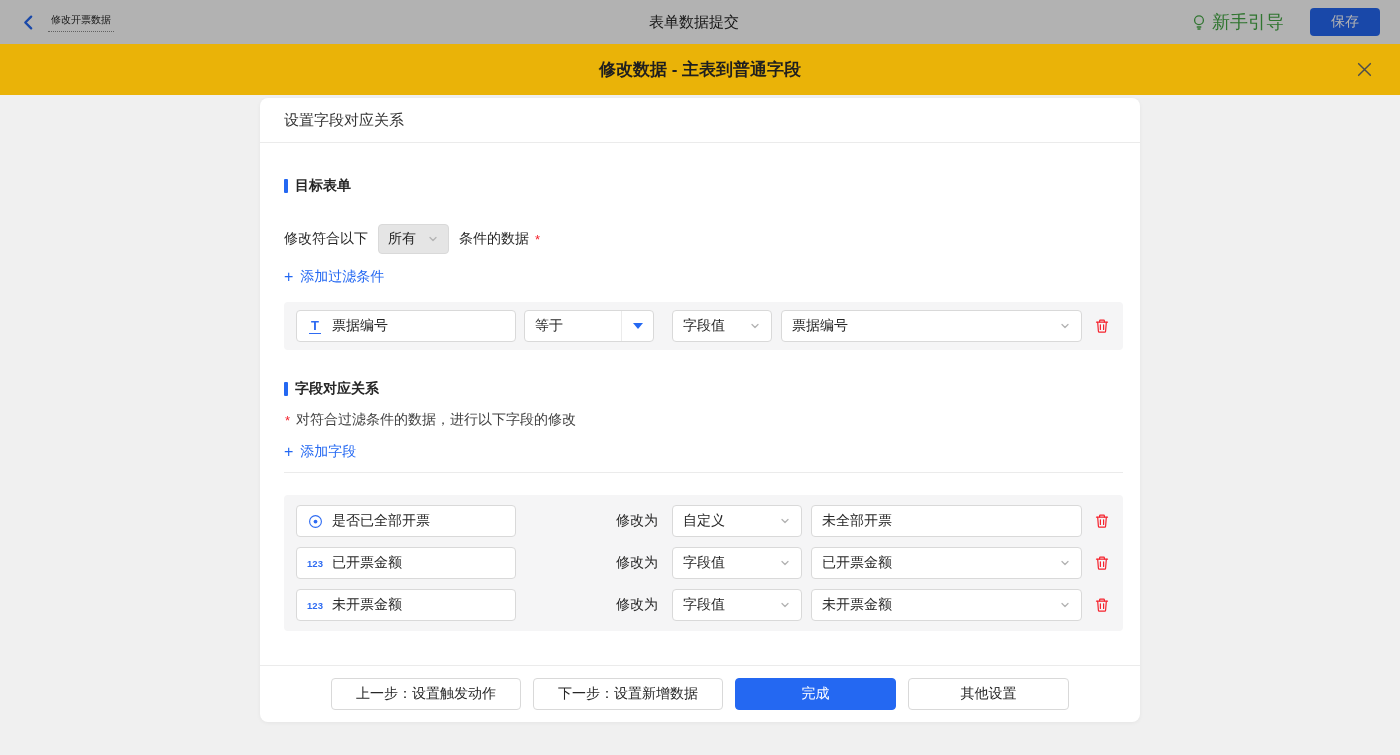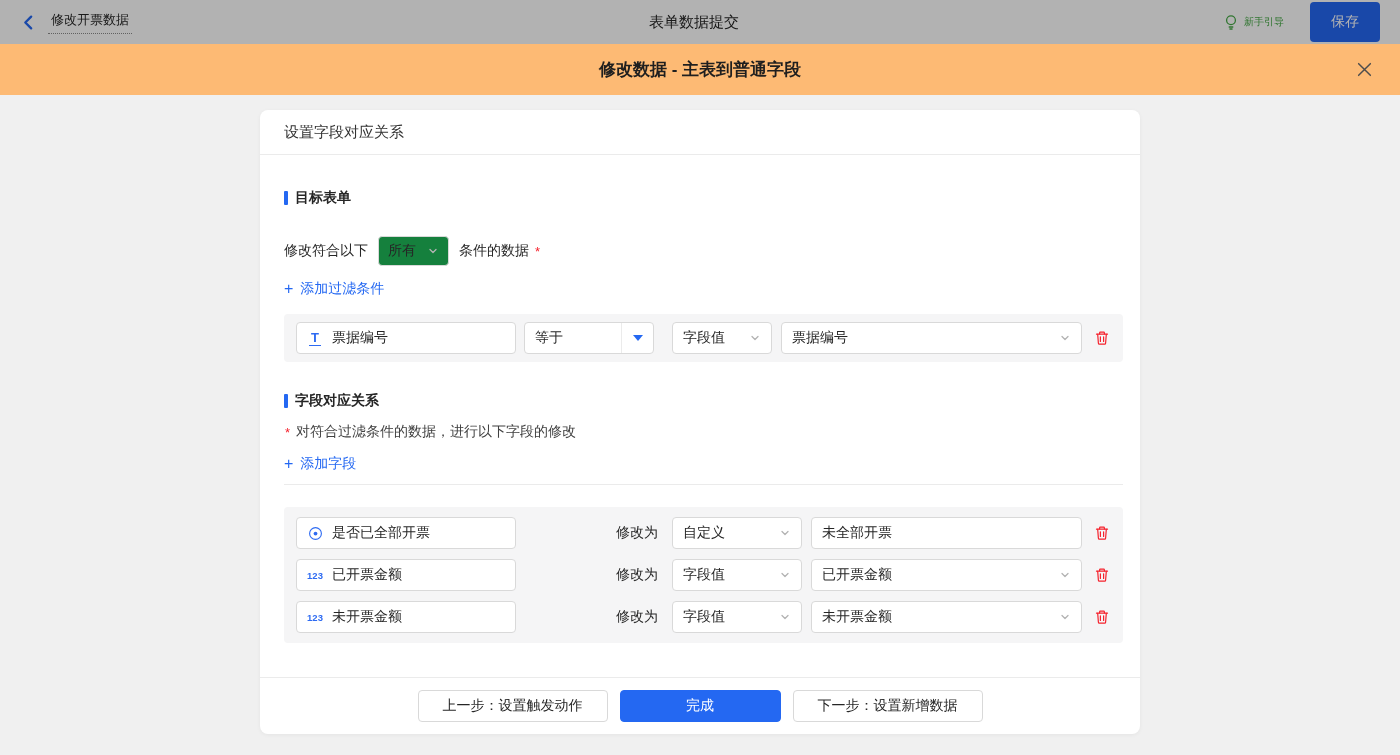--- a/index.html
+++ b/index.html
@@ -14,70 +14,70 @@
     position:relative; height:44px; background:#ffffff;
     display:flex; align-items:center; padding:0 20px;
   }
   .topbar::after {
     content:""; position:absolute; inset:0;
     background:rgba(0,0,0,0.30); pointer-events:none; z-index:5;
   }
   .tb-left { display:flex; align-items:center; gap:10px; }
   .back-icon { width:18px; height:18px; display:flex; align-items:center; cursor:pointer; }
   .tb-name {
-    font-size:13px; color:#262626; padding:0 3px 4px 3px;
+    font-size:10px; color:#262626; padding:0 3px 4px 3px;
     border-bottom:1px dotted #8c8c8c; cursor:pointer;
   }
   .tb-center {
     position:absolute; left:0; right:12px; text-align:center;
     font-size:15px; color:#262626; pointer-events:none;
   }
   .tb-right { margin-left:auto; display:flex; align-items:center; gap:26px; z-index:1; }
-  .guide { display:flex; align-items:center; gap:5px; color:#45a845; cursor:pointer; font-size:10px; }
+  .guide { display:flex; align-items:center; gap:5px; color:#45a845; cursor:pointer; font-size:18px; }
   .save-btn {
-    width:70px; height:40px; border:none; border-radius:4px;
+    width:70px; height:28px; border:none; border-radius:4px;
     background:#2468f2; color:#fff; font-size:14px; cursor:pointer;
     font-family:inherit;
   }
 
   
   .modal-header {
-    position:relative; height:51px; background:#fdba74;
+    position:relative; height:51px; background:#eab308;
     display:flex; align-items:center; justify-content:center;
   }
   .modal-title { font-size:17px; font-weight:600; color:#1f1f1f; }
   .close-btn {
     position:absolute; right:26px; top:50%; transform:translateY(-50%);
     width:20px; height:20px; display:flex; align-items:center; justify-content:center;
     cursor:pointer; background:none; border:none;
   }
 
   
-  .modal-body { height:520px; background:#f0f0f0; padding-top:15px; }
+  .modal-body { height:520px; background:#f0f0f0; padding-top:3px; }
   .card {
     width:880px; margin:0 auto; background:#fff; border-radius:8px;
     box-shadow:0 1px 4px rgba(0,0,0,0.05);
   }
   .card-header {
     height:45px; padding:0 24px; display:flex; align-items:center;
     font-size:15px; color:#333; border-bottom:1px solid #ebebeb;
   }
   .card-content { padding:0 17px 0 24px; }
 
   .section-title {
     display:flex; align-items:center; font-weight:bold; font-size:14px; color:#262626;
   }
   .section-title .bar { width:4px; height:14px; background:#2468f2; margin-right:7px; border-radius:1px; }
   .mt-34 { padding-top:34px; }
   .mt-30 { margin-top:30px; }
 
   .match-row { margin-top:29px; display:flex; align-items:center; font-size:14px; }
   .mini-select {
     height:30px; min-width:71px; margin:0 10px; padding:0 9px;
-    border:1px solid #d9d9d9; border-radius:4px; background:#15803d;
+    border:1px solid #d9d9d9; border-radius:4px; background:#e5e5e5;
     display:inline-flex; align-items:center; justify-content:space-between; gap:8px;
     cursor:pointer;
   }
   .req { color:#f5222d; margin-left:6px; font-size:13px; }
 
   .add-link {
     margin-top:14px; display:inline-flex; align-items:center; gap:7px;
     color:#2468f2; font-size:14px; cursor:pointer;
   }
   .add-link .plus { font-size:16px; line-height:14px; }
@@ -367,18 +367,19 @@
               <path d="M6.4 6.8v4.6 M9.6 6.8v4.6"></path>
             </svg>
           </button>
         </div>
 
       </div>
     </div>
 
     <div class="card-footer">
       <button class="f-btn">上一步：设置触发动作</button>
+      <button class="f-btn">下一步：设置新增数据</button>
       <button class="f-btn primary">完成</button>
-      <button class="f-btn">下一步：设置新增数据</button>
+      <button class="f-btn">其他设置</button>
     </div>
 
   </div>
 </div>
 
 </body></html>

